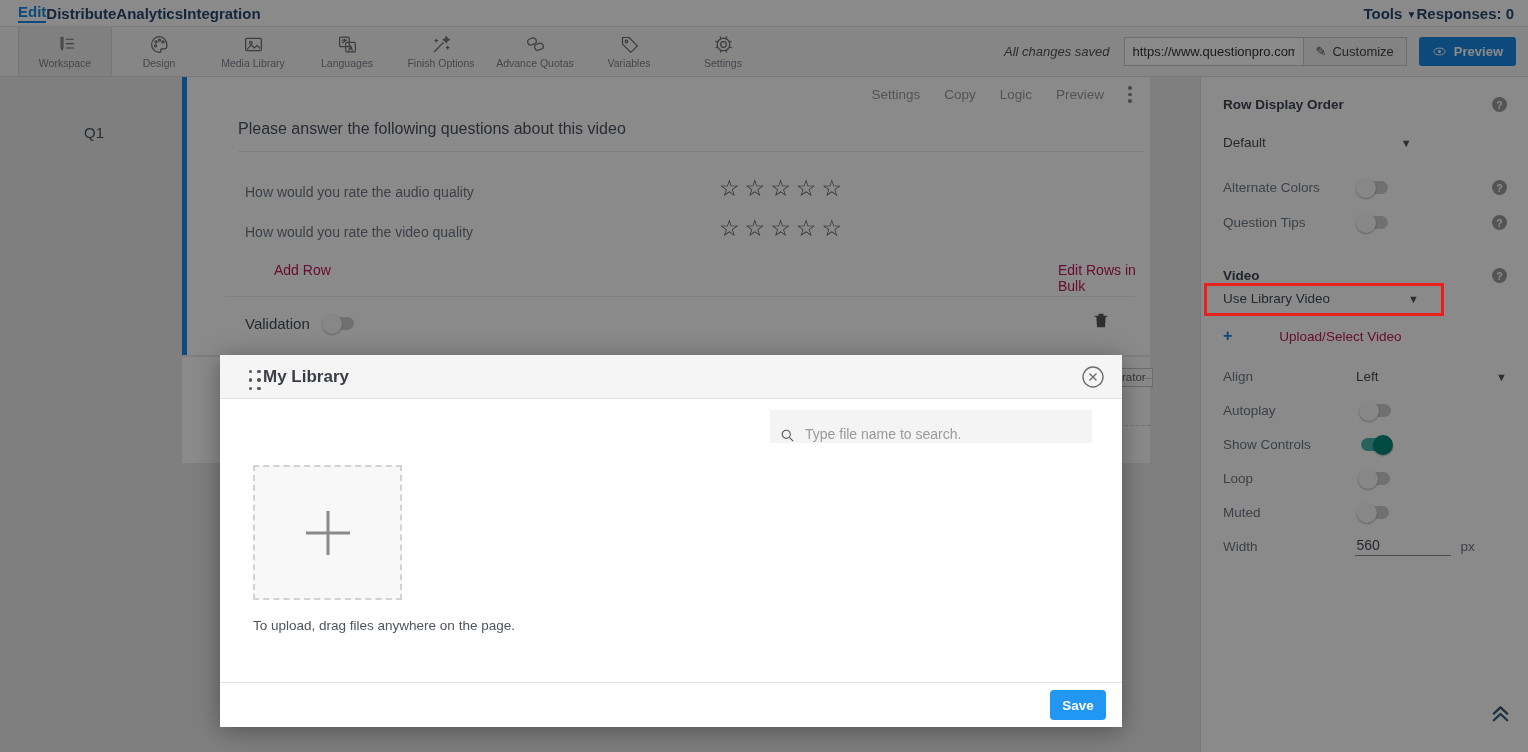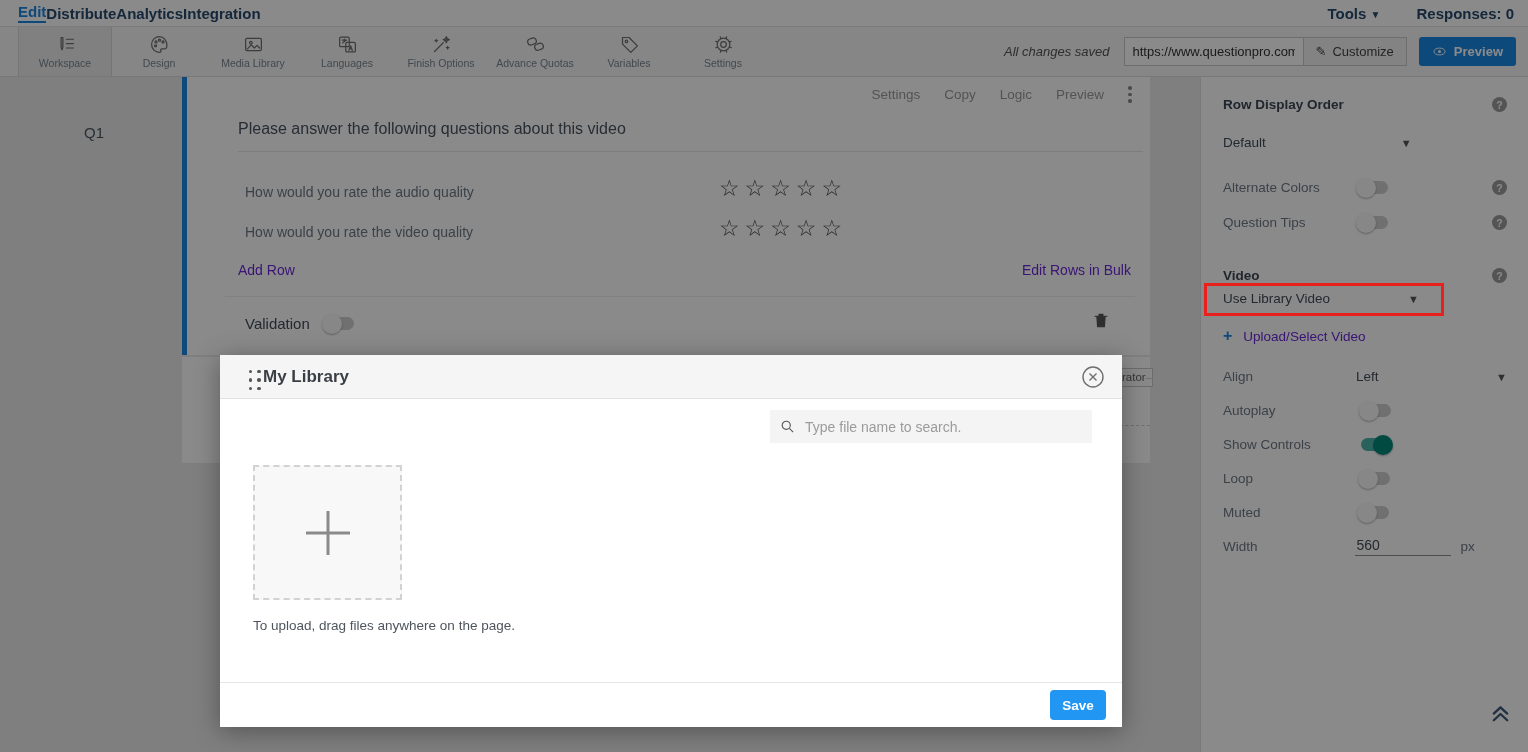--- a/index.html
+++ b/index.html
@@ -6,21 +6,21 @@
   .stage{position:relative;width:1528px;height:752px;overflow:hidden;
          font-family:"Liberation Sans",sans-serif;background:#ebebeb;}
   .stage *{box-sizing:border-box;}
 
   
   .topnav{position:absolute;left:0;top:0;width:1528px;height:27px;background:#fff;
           display:flex;align-items:center;border-bottom:1px solid #e4e4e4;}
   .nav-item{font-size:15px;font-weight:700;color:#27496d;cursor:pointer;}
   .nav-item:first-child{margin-left:18px;}
   .nav-item.active{color:#1b87e6;border-bottom:2px solid #1b87e6;padding-bottom:1px;}
-  .nav-right{margin-left:auto;display:flex;align-items:center;gap:36px;padding-right:14px;}
+  .nav-right{margin-left:auto;display:flex;align-items:center;padding-right:14px;}
   .nav-right .nav-item{margin-left:0;}
   .caret{display:inline-block;font-size:10px;color:inherit;transform:translateY(-1px);}
 
   
   .toolbar{position:absolute;left:0;top:27px;width:1528px;height:50px;background:#f7f7f7;
            border-bottom:1px solid #dedede;display:flex;align-items:stretch;}
   .tb-btn{width:94px;display:flex;flex-direction:column;align-items:center;justify-content:center;
           gap:2px;cursor:pointer;color:#6f6f6f;}
   .tb-btn:first-child{margin-left:18px;}
   .tb-btn.selected{background:#ececec;border-left:1px solid #d8d8d8;border-right:1px solid #d8d8d8;}
@@ -42,21 +42,21 @@
           border-left:5px solid #1b87e6;}
   .q-card2{position:absolute;left:182px;top:357px;width:968px;height:106px;background:#fff;}
   .q-actions{position:absolute;right:18px;top:9px;display:flex;align-items:center;gap:24px;}
   .q-action{font-size:13.5px;color:#9a9a9a;cursor:pointer;}
   .dots-v{width:4px;display:flex;flex-direction:column;gap:3px;cursor:pointer;}
   .dots-v i{width:3.5px;height:3.5px;border-radius:50%;background:#8b8b8b;}
   .q-title{position:absolute;left:51px;top:43px;width:905px;font-size:16px;color:#4a5461;
            border-bottom:1px solid #e7e7e7;padding-bottom:13px;}
   .q-row-label{position:absolute;left:58px;font-size:14px;color:#6e7985;}
   .q-stars{position:absolute;left:532px;font-size:23px;color:#4f4f4f;letter-spacing:5px;cursor:pointer;}
-  .link-blue{color:#6d28d9;font-size:14px;cursor:pointer;}
+  .link-blue{color:#be185d;font-size:14px;cursor:pointer;margin-left:36px;}
   .q-divider{position:absolute;left:38px;top:219px;width:910px;border-top:1px solid #ececec;}
   .validation-row{position:absolute;left:58px;top:238px;display:flex;align-items:center;gap:14px;}
   .validation-label{font-size:15px;color:#424c57;}
   .trash{position:absolute;right:40px;top:233px;cursor:pointer;}
   .trash svg{width:18px;height:20px;stroke:#555;fill:none;stroke-width:1.6;stroke-linecap:round;}
   .partial-tab{position:absolute;left:935px;top:11px;border:1px solid #c8c8c8;background:#fdfdfd;
                font-size:11.5px;color:#666;padding:2px 6px 3px 4px;}
   .partial-line{position:absolute;left:963px;top:21px;width:8px;border-top:1px solid #d2d2d2;}
   .partial-dash{position:absolute;left:938px;top:68px;width:30px;border-top:1px dashed #cfcfcf;}
 
@@ -90,21 +90,21 @@
          box-shadow:0 4px 24px rgba(0,0,0,.35);}
   .modal-header{position:absolute;left:0;top:0;width:100%;height:44px;background:#f5f5f5;
                 border-bottom:1px solid #e2e2e2;display:flex;align-items:center;}
   .modal-title{position:absolute;left:0;width:100%;text-align:left;font-size:17px;font-weight:700;color:#3a3f45;margin-left:43px;}
   .drag-handle{position:absolute;left:26px;top:12px;cursor:grab;}
   .drag-handle i{display:block;width:3.5px;height:3.5px;border-radius:50%;background:#555;margin:2.5px;}
   .drag-col{display:flex;}
   .modal-close{position:absolute;right:17px;top:10px;width:24px;height:24px;cursor:pointer;}
   .modal-close svg{width:24px;height:24px;stroke:#6e6e6e;fill:none;stroke-width:1.4;}
   .modal-search{position:absolute;left:550px;top:55px;width:322px;height:33px;background:#f4f4f4;
-                display:flex;align-items:center;padding:0 10px;gap:8px;}
+                display:flex;align-items:flex-end;padding:0 10px;gap:8px;}
   .modal-search svg{width:15px;height:15px;stroke:#555;fill:none;stroke-width:1.8;flex:none;}
   .modal-search input{border:none;background:transparent;outline:none;font-size:14px;width:100%;
                       color:#444;font-family:"Liberation Sans",sans-serif;}
   .modal-search input::placeholder{color:#9b9b9b;}
   .upload-tile{position:absolute;left:33px;top:110px;width:149px;height:135px;background:#f8f8f8;
                border:2px dashed #d2d2d2;display:flex;align-items:center;justify-content:center;cursor:pointer;}
   .upload-tile svg{width:60px;height:60px;stroke:#8a8a8a;stroke-width:3;}
   .upload-hint{position:absolute;left:33px;top:263px;font-size:13.5px;color:#4e555d;}
   .modal-footer{position:absolute;left:0;top:327px;width:100%;height:45px;border-top:1px solid #e6e6e6;}
   .save-btn{position:absolute;right:16px;top:7px;width:56px;height:30px;background:#2196f3;color:#fff;

